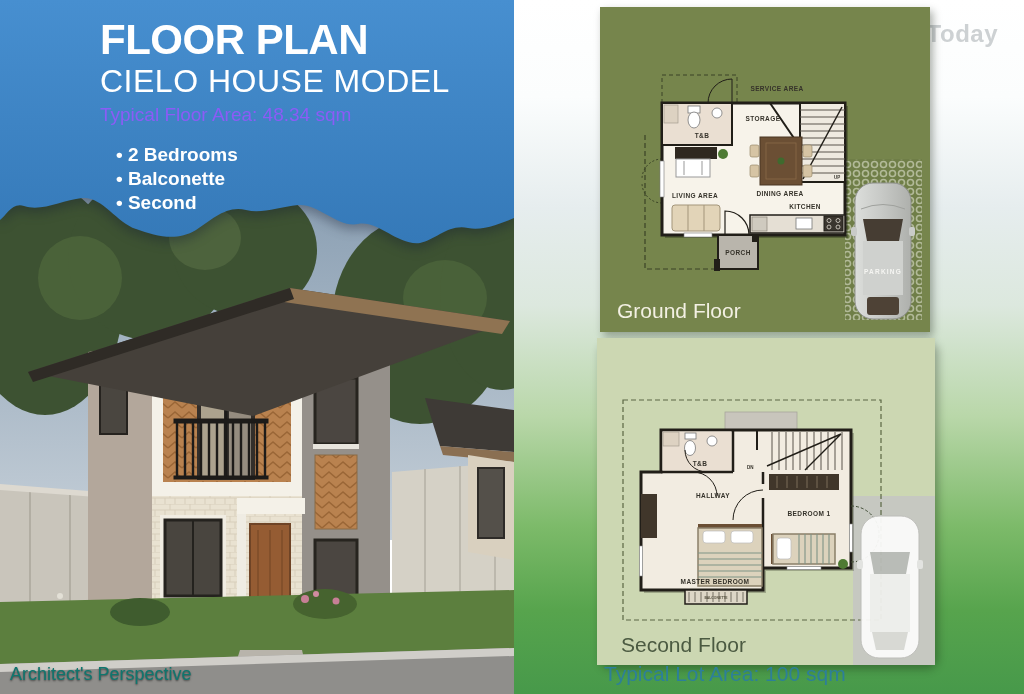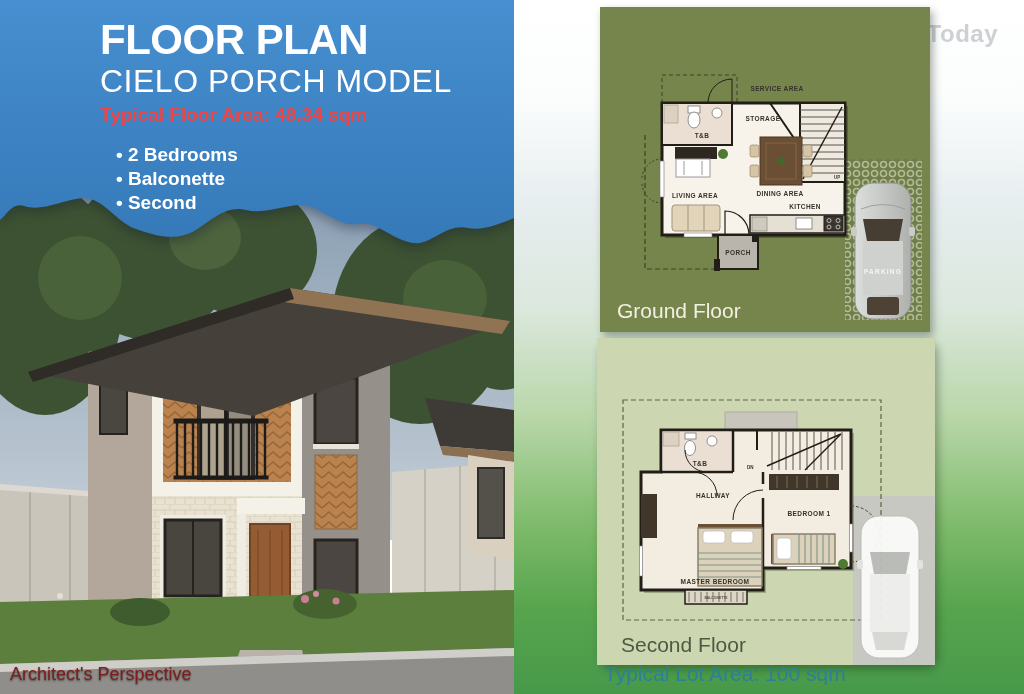--- a/index.html
+++ b/index.html
@@ -5,25 +5,25 @@
   html,body{margin:0;padding:0;background:#fff;}
   #poster{position:relative;width:1024px;height:694px;overflow:hidden;
           font-family:"Liberation Sans",sans-serif;background:#fff;}
   
   #left-panel{position:absolute;left:0;top:0;width:514px;height:694px;overflow:hidden;}
   #house-svg{position:absolute;left:0;top:0;}
   #sky-banner-svg{position:absolute;left:0;top:0;filter:drop-shadow(0 5px 6px rgba(20,30,50,.38));}
   .headline{position:absolute;left:100px;color:#fff;}
   #title{top:16px;font-size:42px;font-weight:700;letter-spacing:-.5px;}
   #subtitle{top:63px;font-size:32px;font-weight:400;letter-spacing:.5px;}
-  #floor-area{top:104px;font-size:19px;font-weight:700;color:#ef4444;}
+  #floor-area{top:104px;font-size:19px;font-weight:400;color:#8b5cf6;}
   #features{position:absolute;left:100px;top:127px;margin:16px;padding:0;list-style:none;}
   #features li{color:#fff;font-size:19px;font-weight:700;line-height:24px;}
   #features li::before{content:"• ";}
-  #perspective-caption{position:absolute;left:10px;top:664px;color:#7f1d1d;font-size:18px;
+  #perspective-caption{position:absolute;left:10px;top:664px;color:#0f766e;font-size:18px;
           text-shadow:0 1px 2px rgba(0,0,0,.55);}
   
   #right-panel{position:absolute;left:514px;top:0;width:510px;height:694px;
      background:linear-gradient(180deg,#ffffff 0%,#fbfdfd 14%,#e6edee 30%,#dce8de 44%,
                 #b9d7a9 60%,#7cba69 76%,#57a44d 88%,#47994a 100%);}
   #hashtag{position:absolute;right:26px;top:20px;font-size:24px;font-weight:700;
      color:#cdd1d3;letter-spacing:.5px;}
   .plan-panel{position:absolute;box-shadow:3px 4px 8px rgba(20,30,15,.35);}
   #ground-panel{left:86px;top:7px;width:330px;height:325px;}
   #second-panel{left:83px;top:338px;width:338px;height:327px;border-radius:11px;}
@@ -146,21 +146,21 @@
             <stop offset="1" stop-color="#3579b8"></stop>
         </linearGradient>
       </defs>
       <path fill="url(#blueGrad)" d="M0,0 H514 V218 C500,224 482,231 468,228 C448,224 436,240 420,243
            C398,246 378,220 358,224 C338,228 318,203 298,205 C278,207 262,214 246,210
            C226,205 212,220 196,230 C176,242 156,236 136,229 C116,222 102,196 82,198
            C62,200 42,212 24,206 C12,202 6,216 0,220 Z"></path>
     </svg>
 
     <div class="headline" id="title">FLOOR PLAN</div>
-    <div class="headline" id="subtitle">CIELO PORCH MODEL</div>
+    <div class="headline" id="subtitle">CIELO HOUSE MODEL</div>
     <div class="headline" id="floor-area">Typical Floor Area: 48.34 sqm</div>
     <ul id="features">
       <li>2 Bedrooms</li>
       <li>Balconette</li>
       <li>Second</li>
     </ul>
     <div id="perspective-caption">Architect's Perspective</div>
   </div>
 
   <div id="right-panel">

